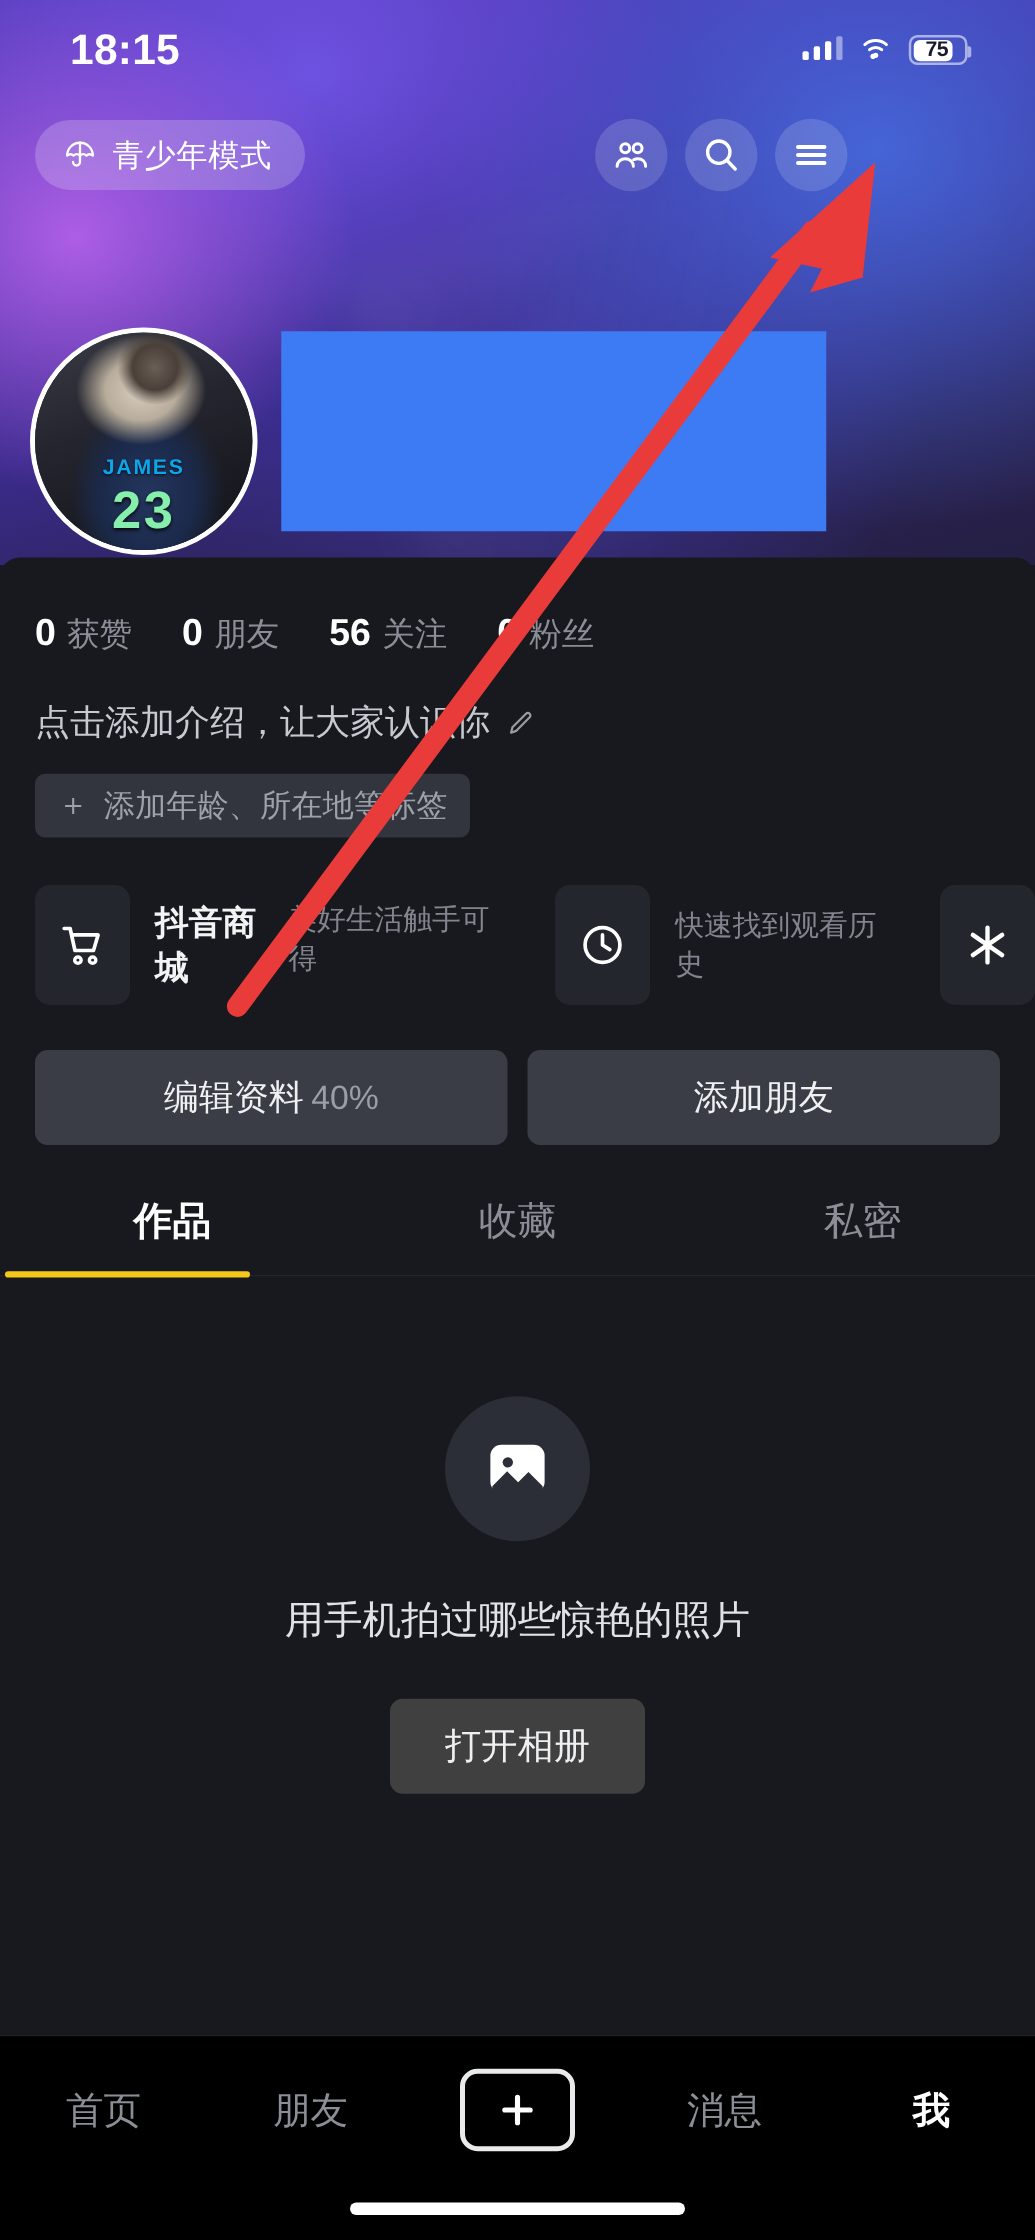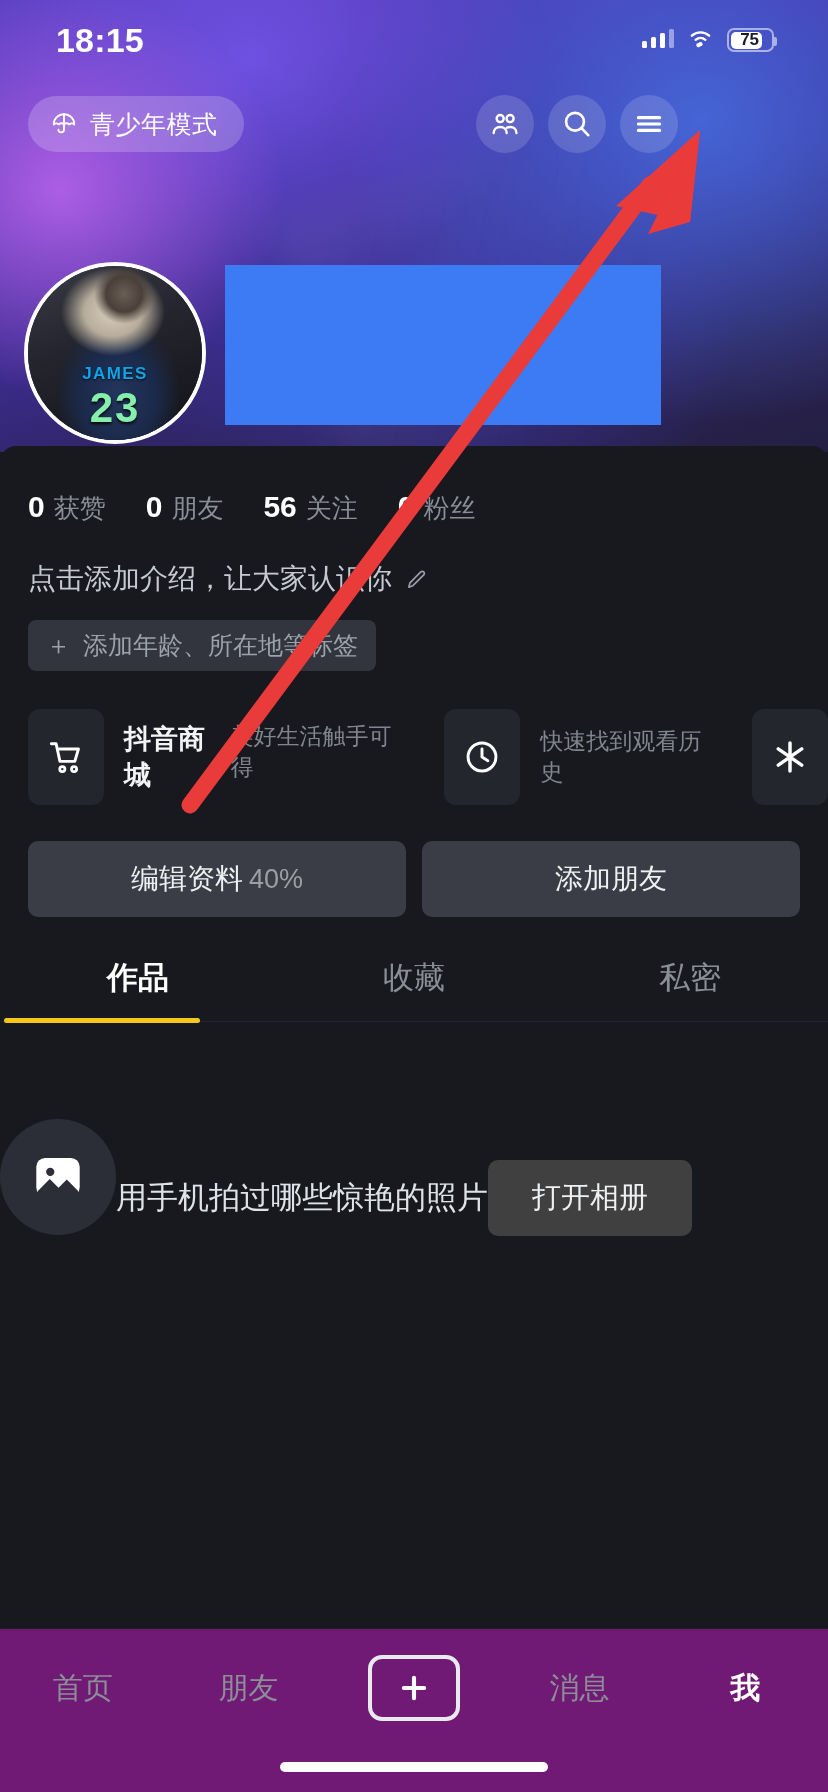--- a/index.html
+++ b/index.html
@@ -167,35 +167,35 @@
   }
   .tab { flex: 1; text-align: center; padding-bottom: 22px; }
   .tab-label { font-size: 31px; color: #8b8e96; }
   .tab.active .tab-label { color: #fff; font-weight: 700; }
   .tab-underline {
     position: absolute; bottom: -2px; left: 4px; width: 196px; height: 5px;
     background: #f5c71a; border-radius: 3px;
   }
 
   
-  .empty { display: flex; flex-direction: row; align-items: center; padding-top: 96px; }
+  .empty { display: flex; flex-direction: column; align-items: center; padding-top: 96px; }
   .empty-circle {
     width: 116px; height: 116px; border-radius: 50%; background: #2b2e36;
     display: flex; align-items: center; justify-content: center;
   }
   .empty-text { margin-top: 42px; color: #dfe2e6; font-size: 31px; }
   .empty-btn {
     margin-top: 42px; padding: 18px 44px; border-radius: 10px; background: #404040;
   }
   .empty-btn-label { color: #eef0f2; font-size: 29px; }
 
   
   .bottomnav {
     position: absolute; bottom: 0; left: 0; width: 828px; height: 164px;
-    background: #701a75; border-top: 1px solid #1e2026;
+    background: #000000; border-top: 1px solid #1e2026;
     display: flex; align-items: flex-start; justify-content: space-around;
     padding-top: 28px;
   }
   .navitem { display: flex; align-items: center; justify-content: center; width: 150px; height: 62px; }
   .navitem-label { font-size: 30px; color: #8b8e96; }
   .navitem.active .navitem-label { color: #fff; font-weight: 700; }
   .plus-btn {
     width: 92px; height: 66px; border-radius: 14px; border: 4px solid #e9eaec;
     display: flex; align-items: center; justify-content: center;
   }

